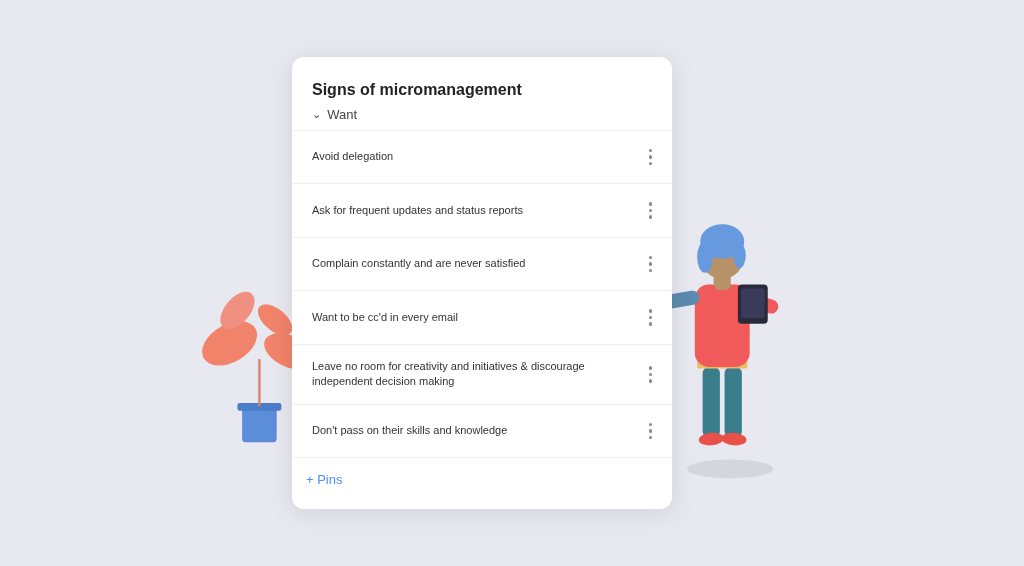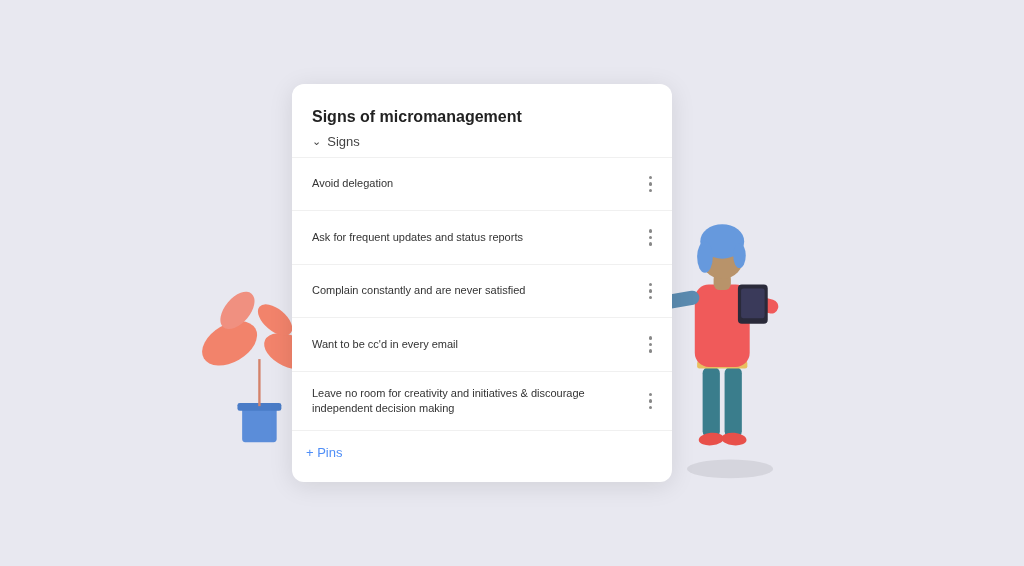--- a/index.html
+++ b/index.html
@@ -170,21 +170,21 @@
 
     <ellipse cx="758" cy="250" rx="10" ry="20" fill="#6699dd"></ellipse>
     <ellipse cx="802" cy="248" rx="8" ry="16" fill="#6699dd"></ellipse>
   </svg>
 
   <div class="card">
     <div class="card-title">Signs of micromanagement</div>
 
     <div class="pins-header">
       <span class="chevron-down">⌄</span>
-      <span>Signs</span>
+      <span>Want</span>
     </div>
 
     <div>
 
     <div class="list-item">
           <span class="item-text">Avoid delegation</span>
           <div class="dots-menu">
             <span></span>
             <span></span>
             <span></span>
@@ -209,20 +209,28 @@
         <div class="list-item">
           <span class="item-text">Want to be cc'd in every email</span>
           <div class="dots-menu">
             <span></span>
             <span></span>
             <span></span>
           </div>
         </div>
         <div class="list-item">
           <span class="item-text">Leave no room for creativity and initiatives &amp; discourage independent decision making</span>
+          <div class="dots-menu">
+            <span></span>
+            <span></span>
+            <span></span>
+          </div>
+        </div>
+        <div class="list-item">
+          <span class="item-text">Don't pass on their skills and knowledge</span>
           <div class="dots-menu">
             <span></span>
             <span></span>
             <span></span>
           </div>
         </div>
       </div>
 
     <div class="add-pins">
       <span>+ Pins</span>

